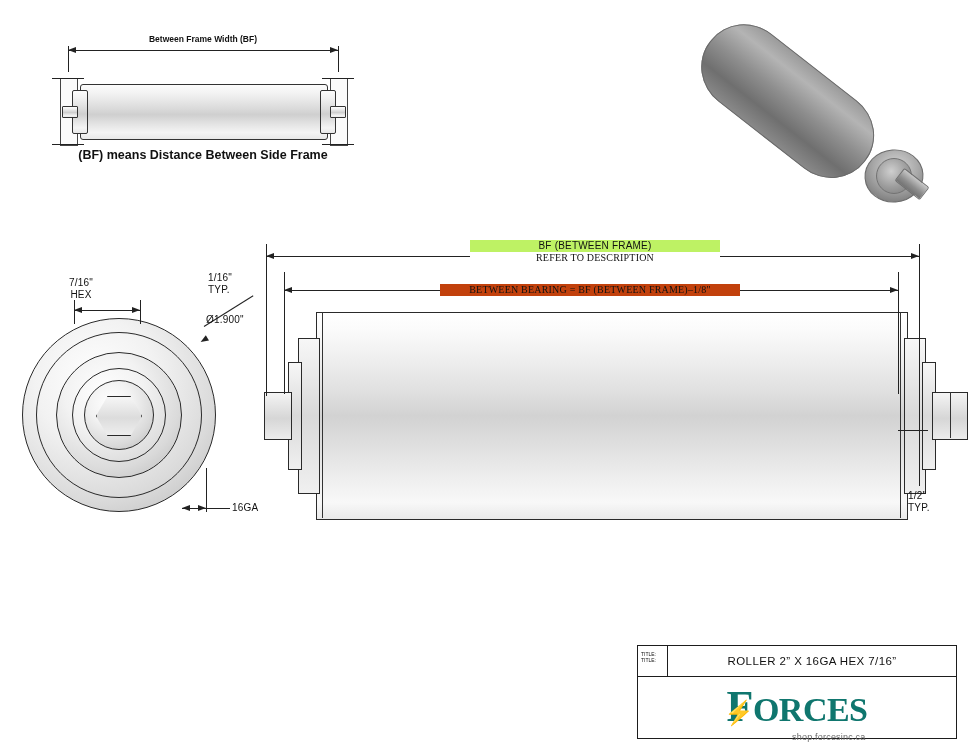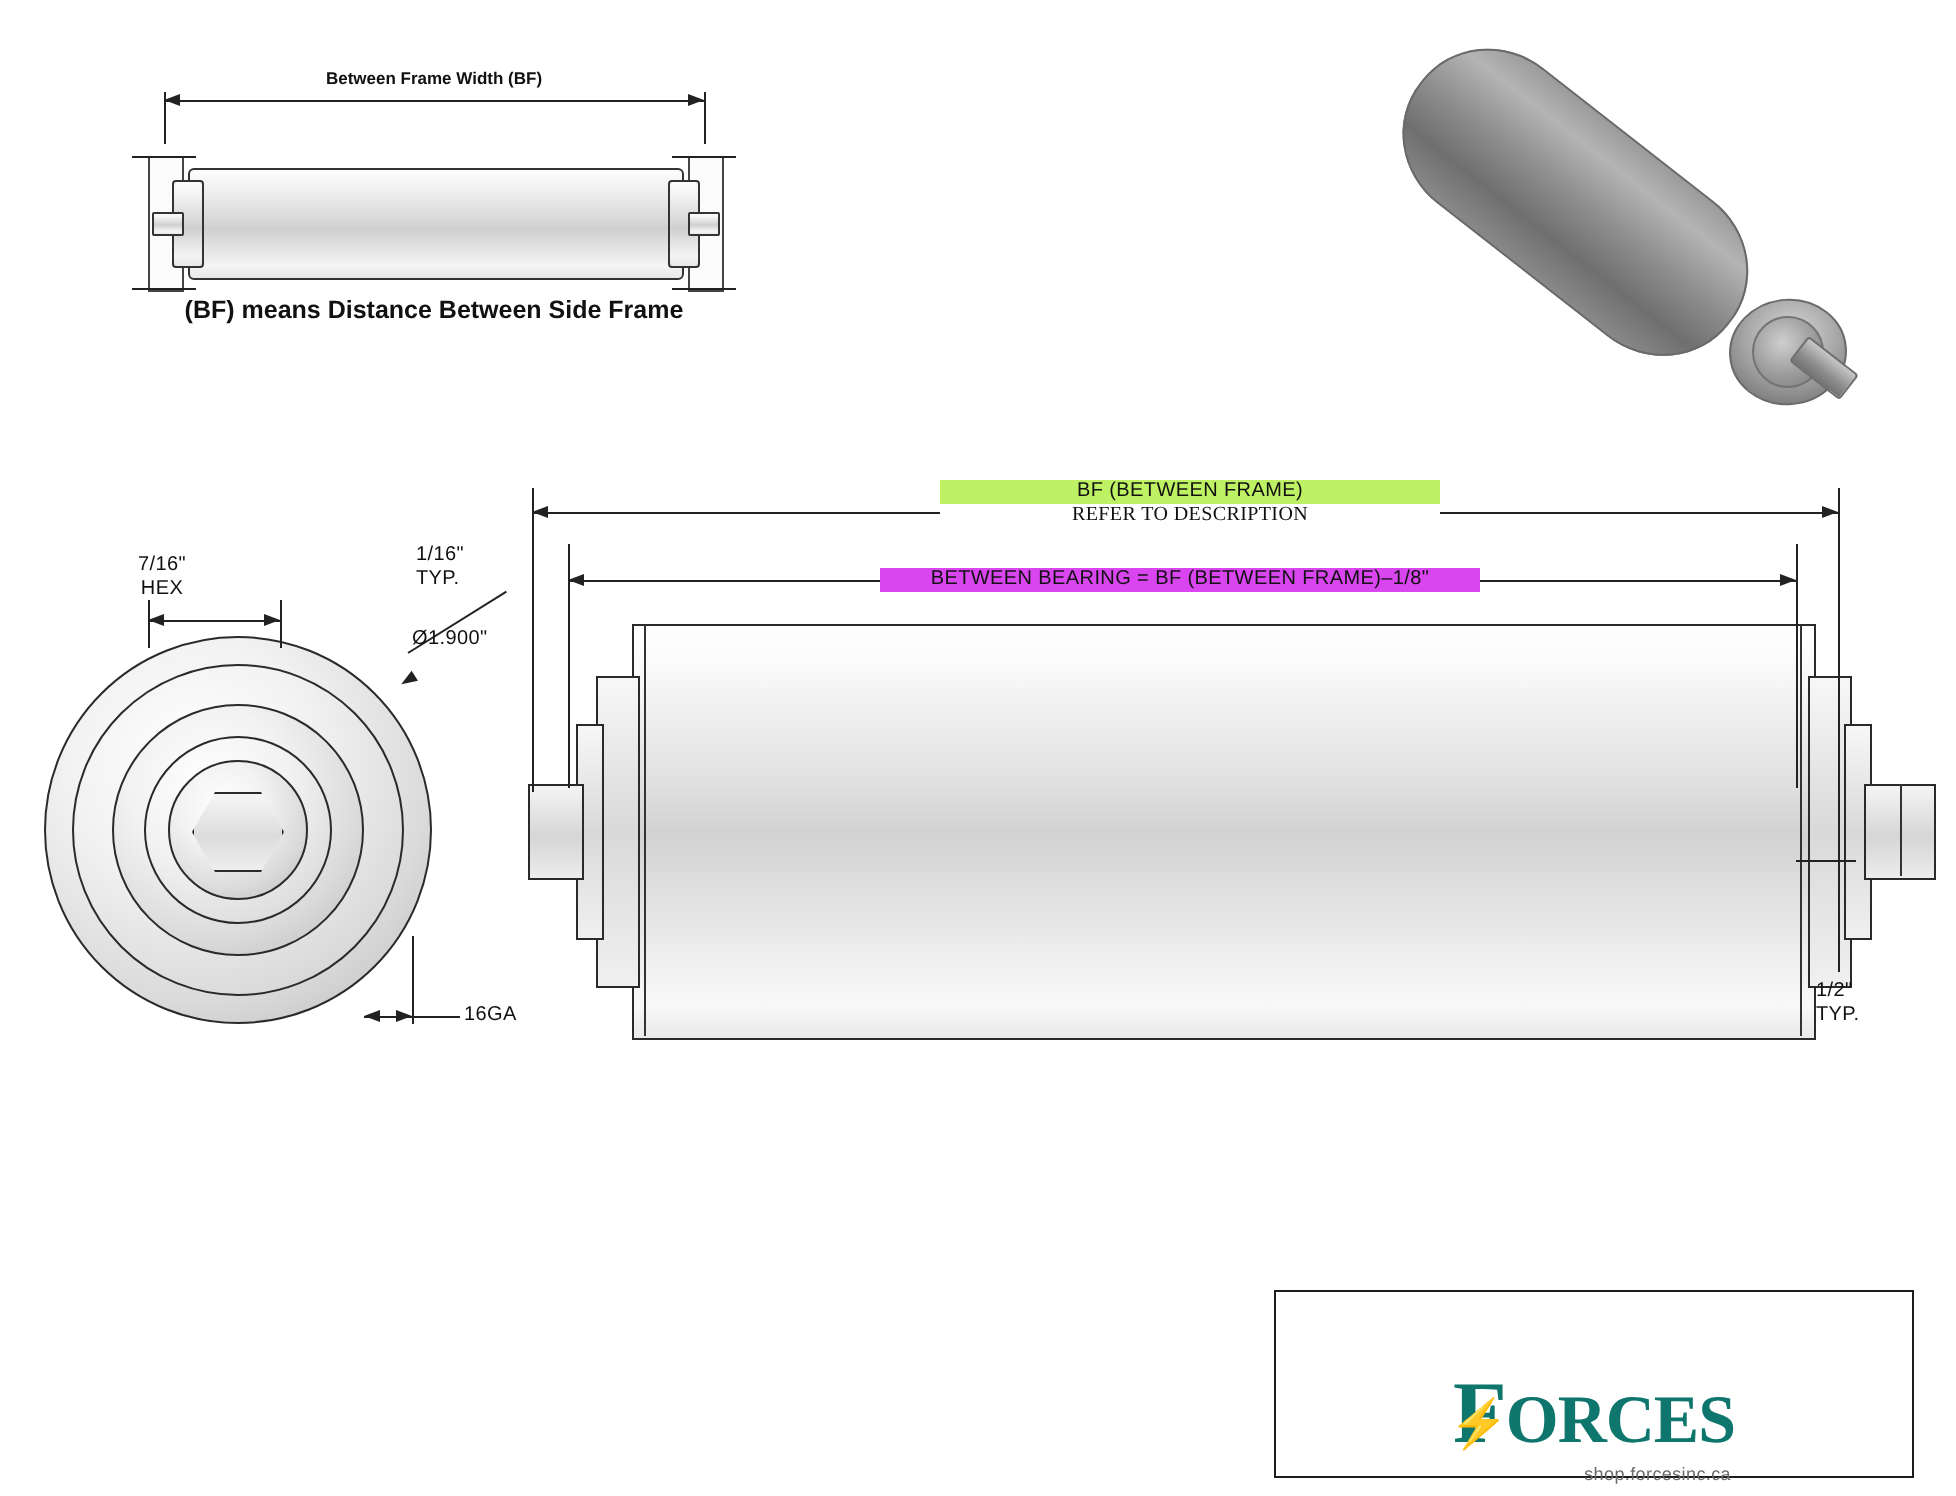--- a/index.html
+++ b/index.html
@@ -37,21 +37,21 @@
   .arrow-l, .arrow-r {
     position: absolute;
     width: 0; height: 0;
     border-top: 3px solid transparent;
     border-bottom: 3px solid transparent;
   }
   .arrow-l { border-right: 8px solid #222; }
   .arrow-r { border-left: 8px solid #222; }
 
   
-  #bf-illus { left: 52px; top: 26px; width: 330px; height: 140px; }
+  #bf-illus { left: 38px; top: 26px; width: 330px; height: 140px; }
   #bf-illus .caption {
     position: absolute;
     left: 0; top: 122px; width: 330px;
     text-align: center;
     font-size: 12.5px;
     font-weight: bold;
     color: #111;
     white-space: pre;
   }
   #bf-illus .toplabel {
@@ -311,31 +311,36 @@
   <div class="arrow-l" style="left:266px; top:253px;"></div>
   <div class="arrow-r" style="left:911px; top:253px;"></div>
   <div class="dimtext" style="left:470px; top:240px; width:250px; background:#bef264;">BF (BETWEEN FRAME)</div>
   <div class="dimtext" style="left:470px; top:252px; width:250px; background:#fff;font-family:Liberation Serif, serif;">REFER TO DESCRIPTION</div>
 
   <div class="vline" style="left:284px; top:272px; height:122px;"></div>
   <div class="vline" style="left:898px; top:272px; height:122px;"></div>
   <div class="hline" style="left:284px; top:290px; width:614px;"></div>
   <div class="arrow-l" style="left:284px; top:287px;"></div>
   <div class="arrow-r" style="left:890px; top:287px;"></div>
-  <div class="dimtext" style="left:440px; top:284px; width:300px; background:#d946ef;">BETWEEN BEARING = BF (BETWEEN FRAME)–1/8"</div>
+  <div class="dimtext" style="left:440px; top:284px; width:300px; background:#c2410c;font-family:Liberation Serif, serif;">BETWEEN BEARING = BF (BETWEEN FRAME)–1/8"</div>
 
   <div class="dimtext" style="left:208px; top:272px; width:54px; text-align:left;">1/16"</div>
   <div class="dimtext" style="left:208px; top:284px; width:54px; text-align:left;">TYP.</div>
 
   <div class="hline" style="left:898px; top:430px; width:30px;"></div>
   <div class="dimtext" style="left:908px; top:490px; width:48px; text-align:left;">1/2"</div>
   <div class="dimtext" style="left:908px; top:502px; width:48px; text-align:left;">TYP.</div>
   <div class="vline" style="left:919px; top:430px; height:56px;"></div>
 
   <div id="titleblock" class="abs">
+    <div class="tb-top">
+      <div class="tb-label">TITLE:
+TITLE:</div>
+      <div class="tb-title">ROLLER 2” X 16GA HEX 7/16”</div>
+    </div>
     <div class="tb-logo">
       <div class="logo-wrap">
         <span class="logo-bolt">⚡</span>
         <span class="logo-word"><span class="cap">F</span><span>ORCES</span></span>
         <span class="logo-sub">shop.forcesinc.ca</span>
       </div>
     </div>
   </div>
 
 </div>

